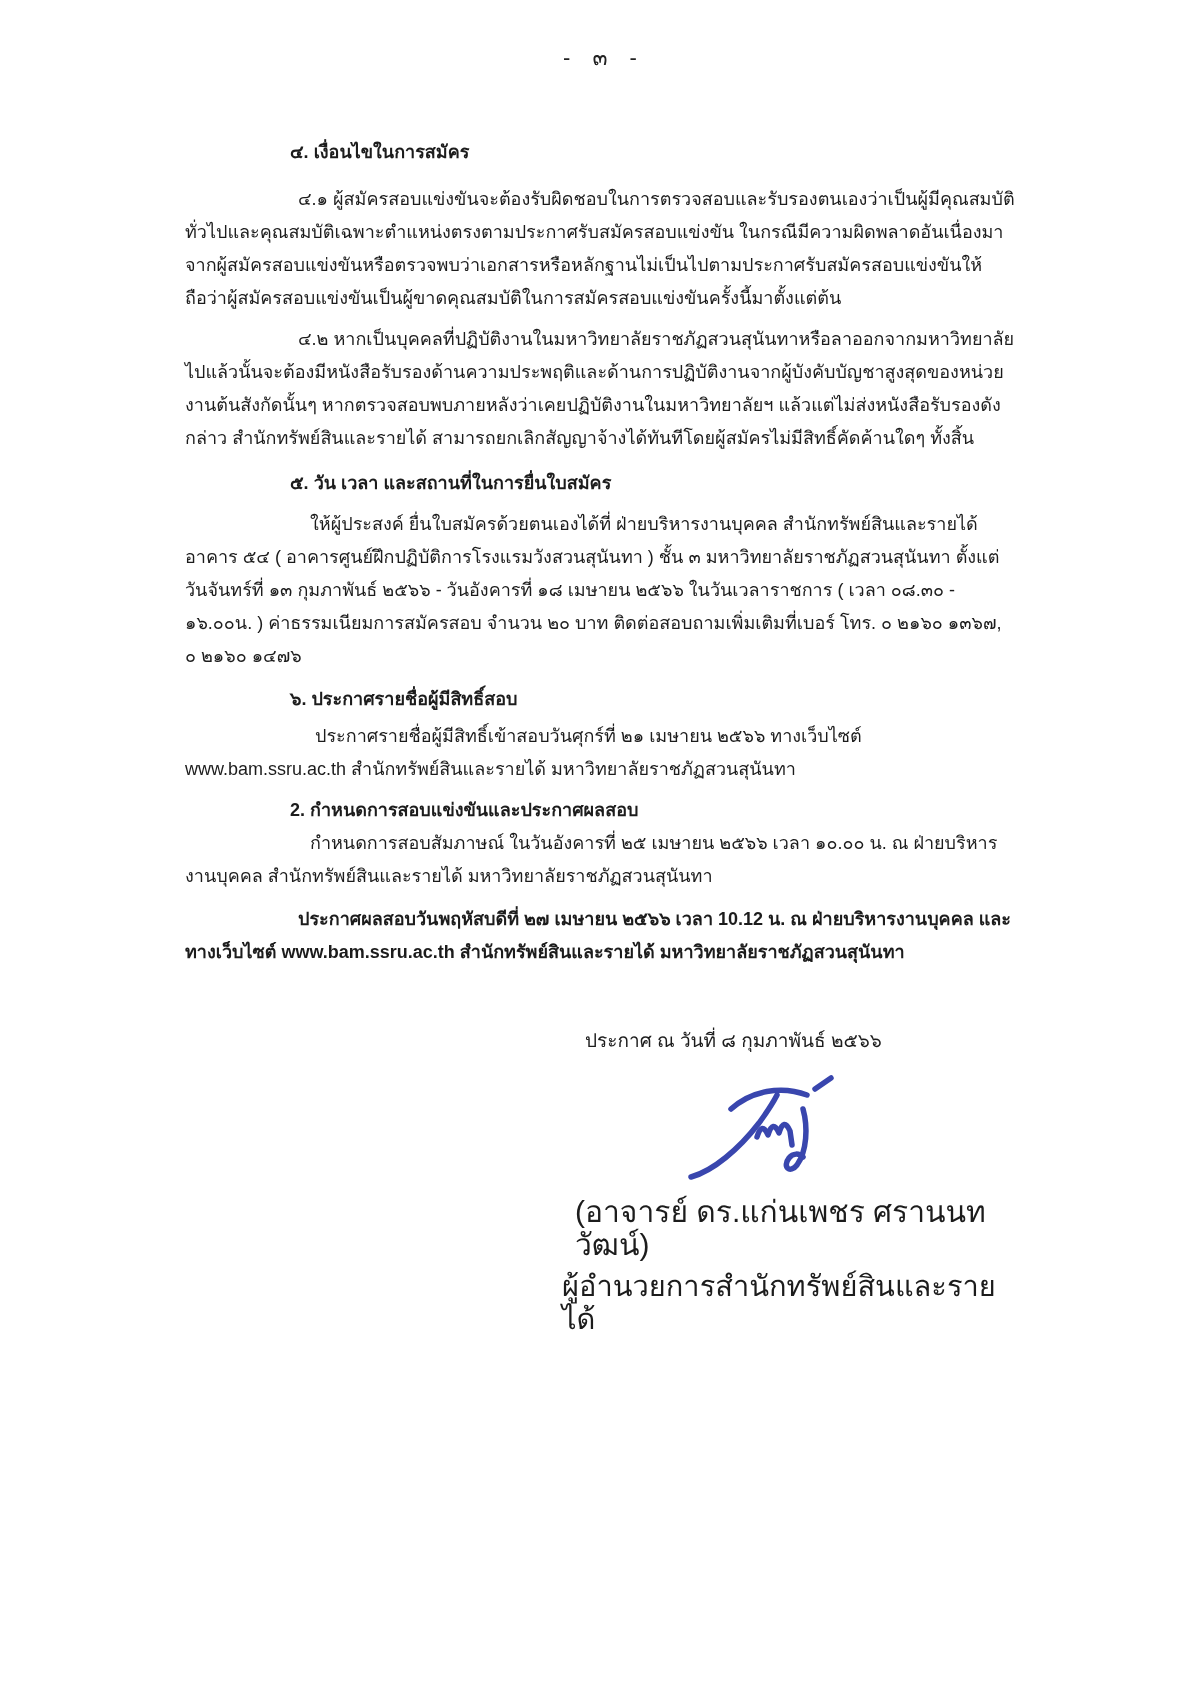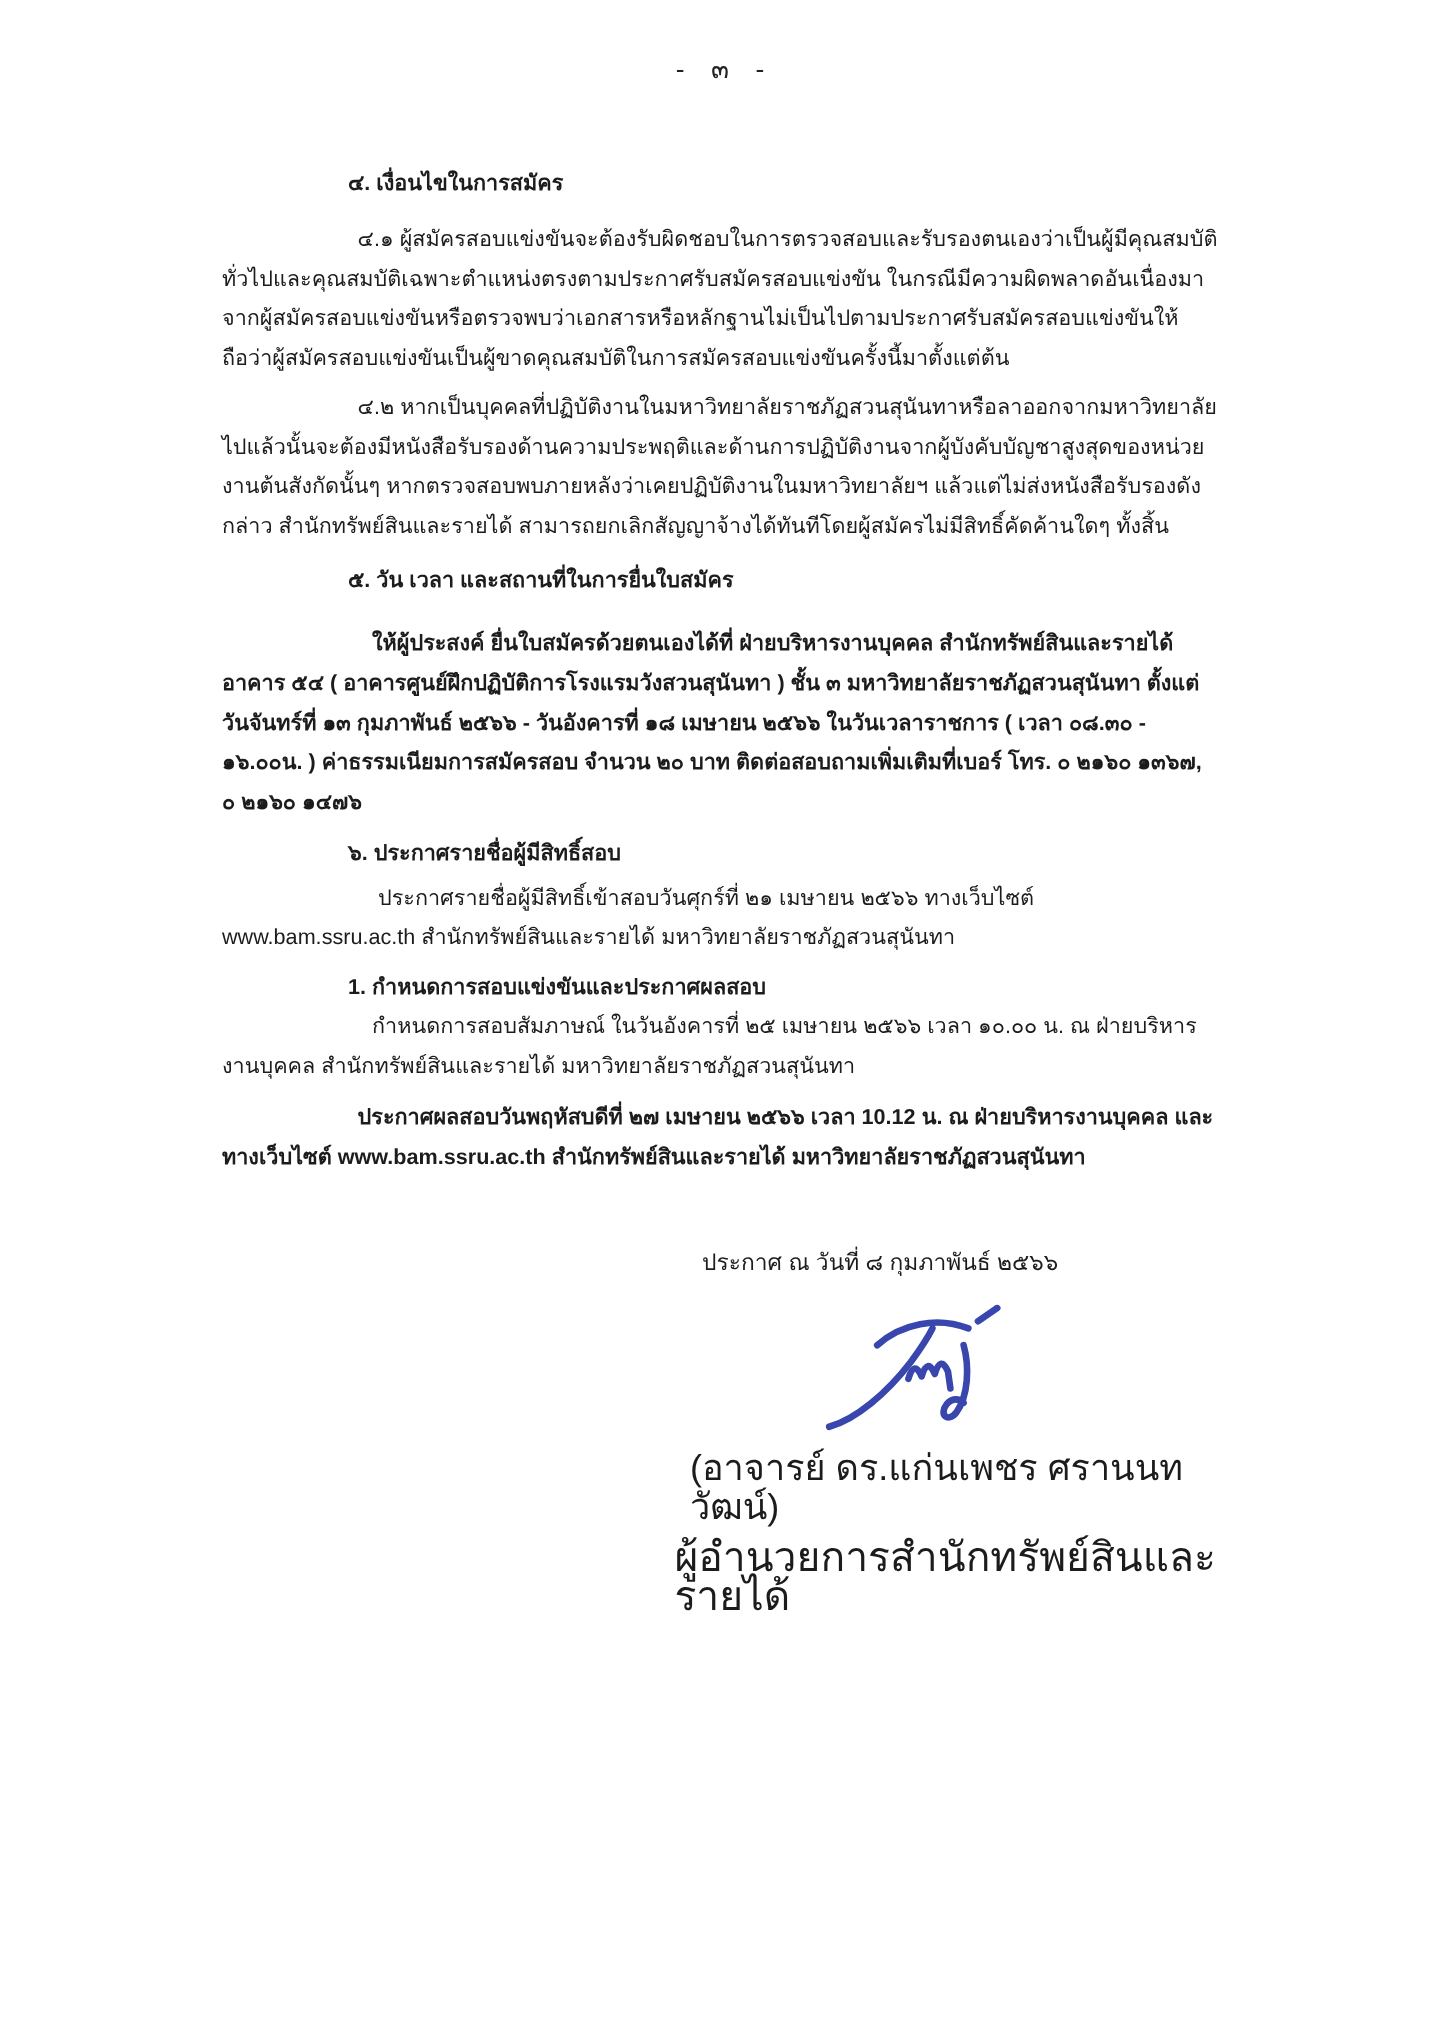--- a/index.html
+++ b/index.html
@@ -33,21 +33,21 @@
     line-height:33px;
     text-indent:113px;
     margin:0;
   }
   .para.small-indent{text-indent:125px;}
   .para.bold{font-weight:bold;}
   .h4{margin-top:64px;}
   .p41{margin-top:14px;}
   .p42{margin-top:8px;}
   .h5{margin-top:12px;}
-  .p5{margin-top:20px;font-weight:bold;}
+  .p5{margin-top:8px;}
   .h6{margin-top:10px;}
   .p6{margin-top:4px;text-indent:130px;}
   .h7{margin-top:8px;}
   .p7{}
   .pbold{margin-top:10px;}
   .date-line{
     margin-top:55px;
     font-size:19px;
     line-height:33px;
     padding-left:400px;
@@ -58,21 +58,21 @@
     height:110px;
   }
   .sig-name{
     margin-top:10px;
     font-size:30px;
     line-height:33px;
     padding-left:390px;
   }
   .sig-title{
     margin-top:9px;
-    font-size:34px;
+    font-size:29px;
     line-height:33px;
     padding-left:377px;
   }
 </style>
 </head>
 <body>
 
 <div class="page">
 
   <div class="page-number">- ๓ -</div>
@@ -80,21 +80,21 @@
   <div class="section-heading h4">๔. เงื่อนไขในการสมัคร</div>
   <p class="para p41">๔.๑  ผู้สมัครสอบแข่งขันจะต้องรับผิดชอบในการตรวจสอบและรับรองตนเองว่าเป็นผู้มีคุณสมบัติทั่วไปและคุณสมบัติเฉพาะตำแหน่งตรงตามประกาศรับสมัครสอบแข่งขัน ในกรณีมีความผิดพลาดอันเนื่องมาจากผู้สมัครสอบแข่งขันหรือตรวจพบว่าเอกสารหรือหลักฐานไม่เป็นไปตามประกาศรับสมัครสอบแข่งขันให้ถือว่าผู้สมัครสอบแข่งขันเป็นผู้ขาดคุณสมบัติในการสมัครสอบแข่งขันครั้งนี้มาตั้งแต่ต้น</p>
   <p class="para p42">๔.๒  หากเป็นบุคคลที่ปฏิบัติงานในมหาวิทยาลัยราชภัฏสวนสุนันทาหรือลาออกจากมหาวิทยาลัยไปแล้วนั้นจะต้องมีหนังสือรับรองด้านความประพฤติและด้านการปฏิบัติงานจากผู้บังคับบัญชาสูงสุดของหน่วยงานต้นสังกัดนั้นๆ  หากตรวจสอบพบภายหลังว่าเคยปฏิบัติงานในมหาวิทยาลัยฯ  แล้วแต่ไม่ส่งหนังสือรับรองดังกล่าว  สำนักทรัพย์สินและรายได้  สามารถยกเลิกสัญญาจ้างได้ทันทีโดยผู้สมัครไม่มีสิทธิ์คัดค้านใดๆ ทั้งสิ้น</p>
 
   <div class="section-heading h5">๕. วัน เวลา และสถานที่ในการยื่นใบสมัคร</div>
   <p class="para small-indent p5">ให้ผู้ประสงค์ ยื่นใบสมัครด้วยตนเองได้ที่ ฝ่ายบริหารงานบุคคล สำนักทรัพย์สินและรายได้ อาคาร ๕๔ ( อาคารศูนย์ฝึกปฏิบัติการโรงแรมวังสวนสุนันทา )  ชั้น  ๓  มหาวิทยาลัยราชภัฏสวนสุนันทา ตั้งแต่ วันจันทร์ที่  ๑๓ กุมภาพันธ์ ๒๕๖๖  -  วันอังคารที่ ๑๘ เมษายน  ๒๕๖๖   ในวันเวลาราชการ ( เวลา ๐๘.๓๐ - ๑๖.๐๐น. ) ค่าธรรมเนียมการสมัครสอบ จำนวน ๒๐ บาท ติดต่อสอบถามเพิ่มเติมที่เบอร์ โทร. ๐ ๒๑๖๐ ๑๓๖๗, ๐ ๒๑๖๐ ๑๔๗๖</p>
 
   <div class="section-heading h6">๖. ประกาศรายชื่อผู้มีสิทธิ์สอบ</div>
   <p class="para p6">ประกาศรายชื่อผู้มีสิทธิ์เข้าสอบวันศุกร์ที่ ๒๑ เมษายน ๒๕๖๖  ทางเว็บไซต์ www.bam.ssru.ac.th สำนักทรัพย์สินและรายได้  มหาวิทยาลัยราชภัฏสวนสุนันทา</p>
 
-  <div class="section-heading h7">1. กำหนดการสอบแข่งขันและประกาศผลสอบ</div>
+  <div class="section-heading h7">2. กำหนดการสอบแข่งขันและประกาศผลสอบ</div>
   <p class="para small-indent p7">กำหนดการสอบสัมภาษณ์  ในวันอังคารที่  ๒๕  เมษายน  ๒๕๖๖  เวลา ๑๐.๐๐ น. ณ  ฝ่ายบริหารงานบุคคล  สำนักทรัพย์สินและรายได้  มหาวิทยาลัยราชภัฏสวนสุนันทา</p>
   <p class="para bold pbold">ประกาศผลสอบวันพฤหัสบดีที่  ๒๗  เมษายน  ๒๕๖๖  เวลา 10.12 น.  ณ  ฝ่ายบริหารงานบุคคล และทางเว็บไซต์ www.bam.ssru.ac.th สำนักทรัพย์สินและรายได้  มหาวิทยาลัยราชภัฏสวนสุนันทา</p>
 
   <div class="date-line">ประกาศ ณ  วันที่   ๘ กุมภาพันธ์ ๒๕๖๖</div>
 
   <div class="signature-wrap">
     <svg width="175" height="110" viewBox="0 0 175 110" aria-hidden="true">
       <g fill="none" stroke="#3946ae" stroke-width="5.5" stroke-linecap="round" stroke-linejoin="round">
 
         <path d="M 6 102 C 28 96 54 74 74 48 C 82 37 88 28 92 20"></path>

